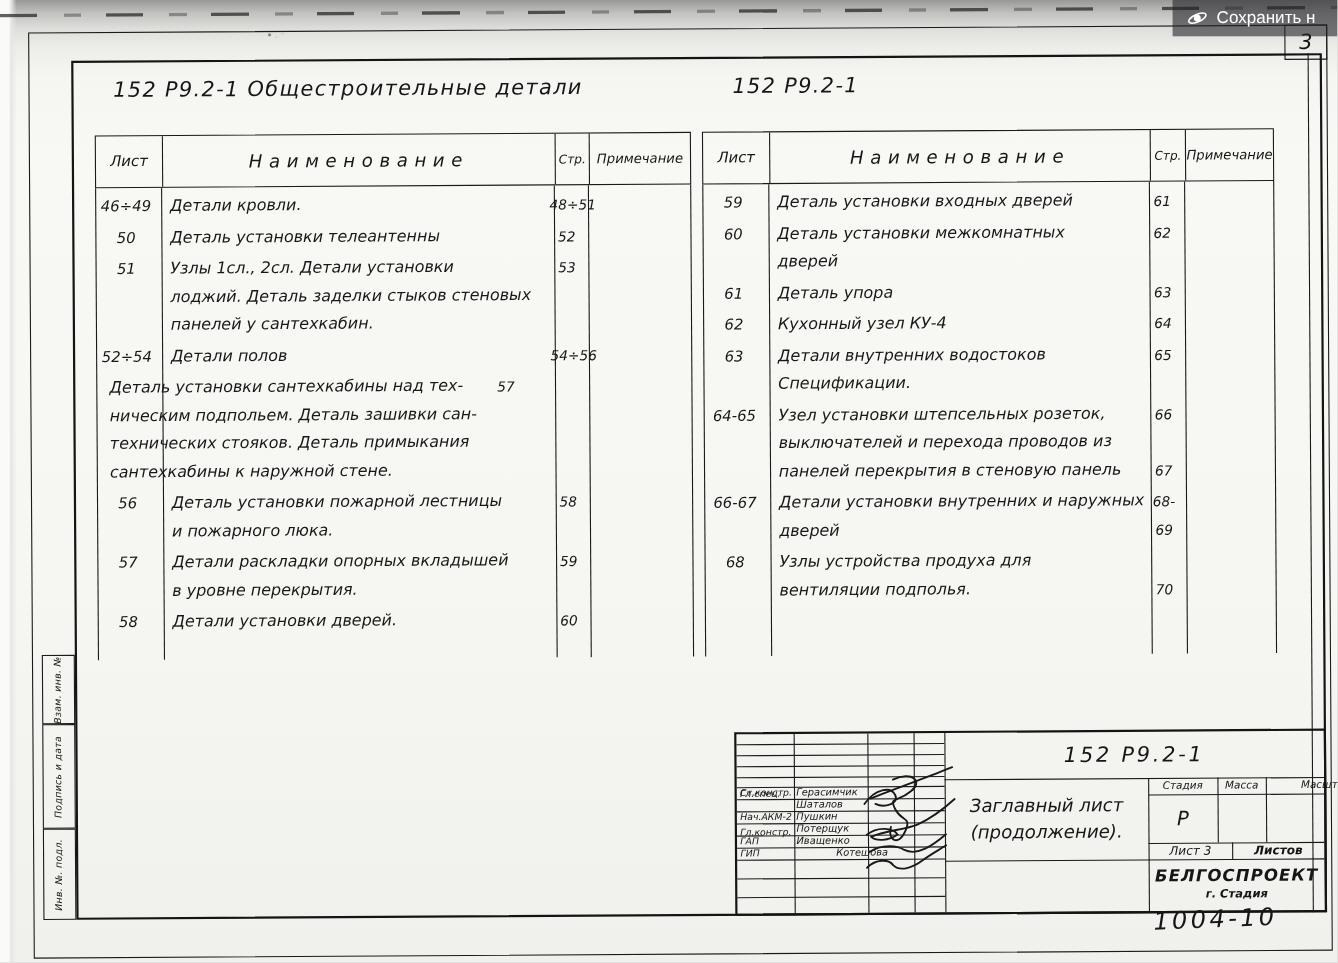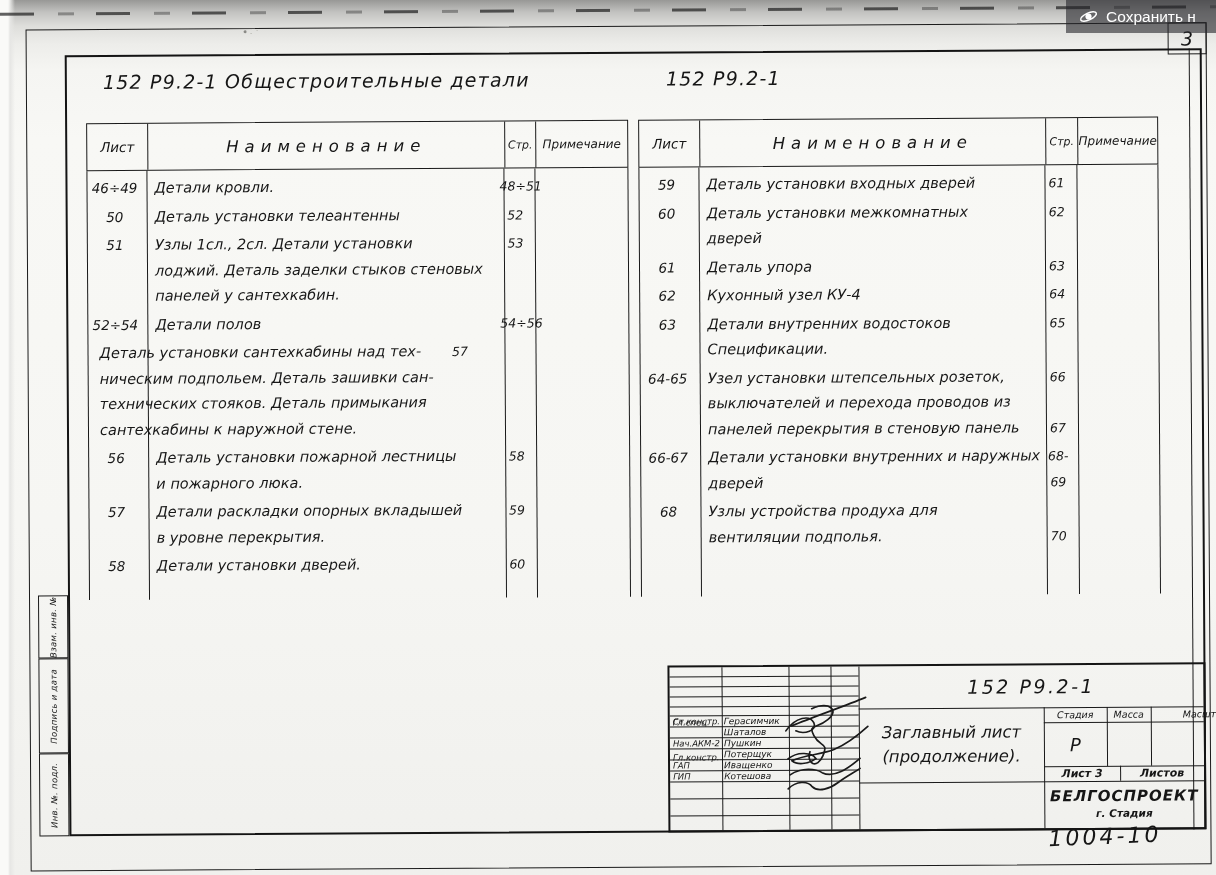--- a/index.html
+++ b/index.html
@@ -343,41 +343,41 @@
       <div class="staff-name" style="top:48px;height:11px;text-align:center;">Герасимчик</div>
       <div class="staff-role" style="top:49px;height:11px;">Гл.спец.</div>
       <div class="staff-name" style="top:59px;height:11px;">Шаталов</div>
       <div class="staff-role" style="top:70px;height:11px;">Нач.АКМ-2</div>
       <div class="staff-name" style="top:70px;height:11px;">Пушкин</div>
       <div class="staff-role" style="top:81px;height:17px;">Гл.констр.</div>
       <div class="staff-name" style="top:81px;height:11px;">Потерщук</div>
       <div class="staff-role" style="top:92px;height:11px;">ГАП</div>
       <div class="staff-name" style="top:92px;height:11px;">Иващенко</div>
       <div class="staff-role" style="top:103px;height:11px;">ГИП</div>
-      <div class="staff-name" style="top:103px;height:11px;">Котешова</div>
+      <div class="staff-name" style="top:103px;height:11px;padding-left:36px;">Котешова</div>
 
       <div class="hl" style="left:189px;top:42px;width:345px;"></div>
       <div class="vl" style="left:374px;top:42px;height:121px;"></div>
       <div class="hl" style="left:374px;top:57px;width:160px;"></div>
       <div class="hl" style="left:374px;top:101px;width:160px;"></div>
       <div class="hl" style="left:189px;top:116px;width:345px;"></div>
       <div class="vl" style="left:437px;top:42px;height:59px;"></div>
       <div class="vl" style="left:481px;top:42px;height:59px;"></div>
       <div class="vl" style="left:450px;top:101px;height:15px;"></div>
 
       <div class="cell" style="left:189px;top:0;width:345px;height:42px;font-size:19px;letter-spacing:2.5px;">152 Р9.2-1</div>
       <div class="cell" style="left:189px;top:42px;width:185px;height:74px;font-size:16.5px;line-height:24px;flex-direction:column;">
         <div>Заглавный лист</div>
         <div>(продолжение).</div>
       </div>
       <div class="cell" style="left:374px;top:42px;width:63px;height:15px;font-size:9.5px;">Стадия</div>
       <div class="cell" style="left:437px;top:42px;width:44px;height:15px;font-size:9.5px;">Масса</div>
       <div class="cell" style="left:481px;top:42px;width:53px;height:15px;font-size:9.5px;margin-left:28px;">Масштаб</div>
       <div class="cell" style="left:374px;top:57px;width:63px;height:44px;font-size:18px;">Р</div>
-      <div class="cell" style="left:374px;top:101px;width:76px;height:15px;font-size:11px;font-weight:bold;">Лист 3</div>
+      <div class="cell" style="left:374px;top:101px;width:76px;height:15px;font-size:11px;font-weight:normal;">Лист 3</div>
       <div class="cell" style="left:450px;top:101px;width:84px;height:15px;font-size:11px;font-weight:bold;">Листов</div>
       <div class="cell" style="left:374px;top:116px;width:160px;height:47px;flex-direction:column;line-height:17px;">
         <div style="font-size:15px;font-weight:bold;letter-spacing:1px;">БЕЛГОСПРОЕКТ</div>
         <div style="font-size:10.5px;font-weight:bold;">г. Стадия</div>
       </div>
     </div>
 
     <svg class="abs" style="left:770px;top:696px;" width="112" height="104" viewBox="0 0 112 104">
       <g fill="none" stroke="#1a1a1a" stroke-width="1.7" stroke-linecap="round">
         <path d="M40 14 C58 6 68 16 56 25 C44 35 36 29 42 41 C48 53 57 47 51 61 C45 75 34 69 38 57"></path>

